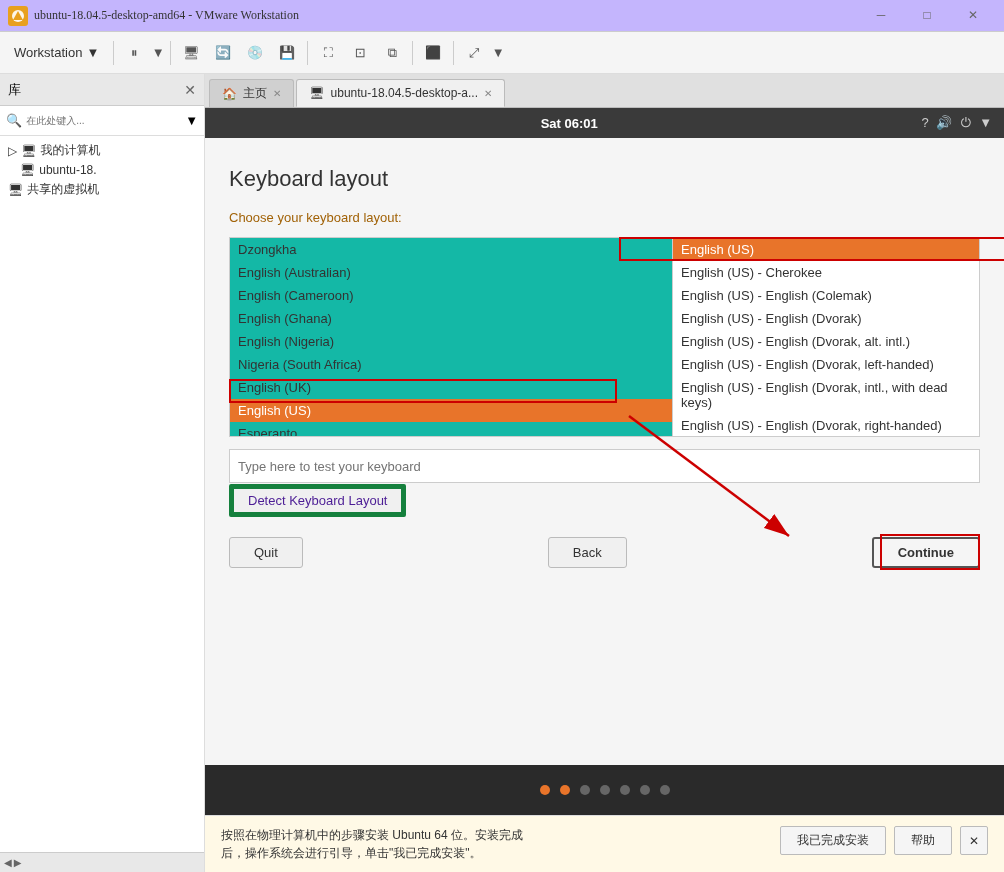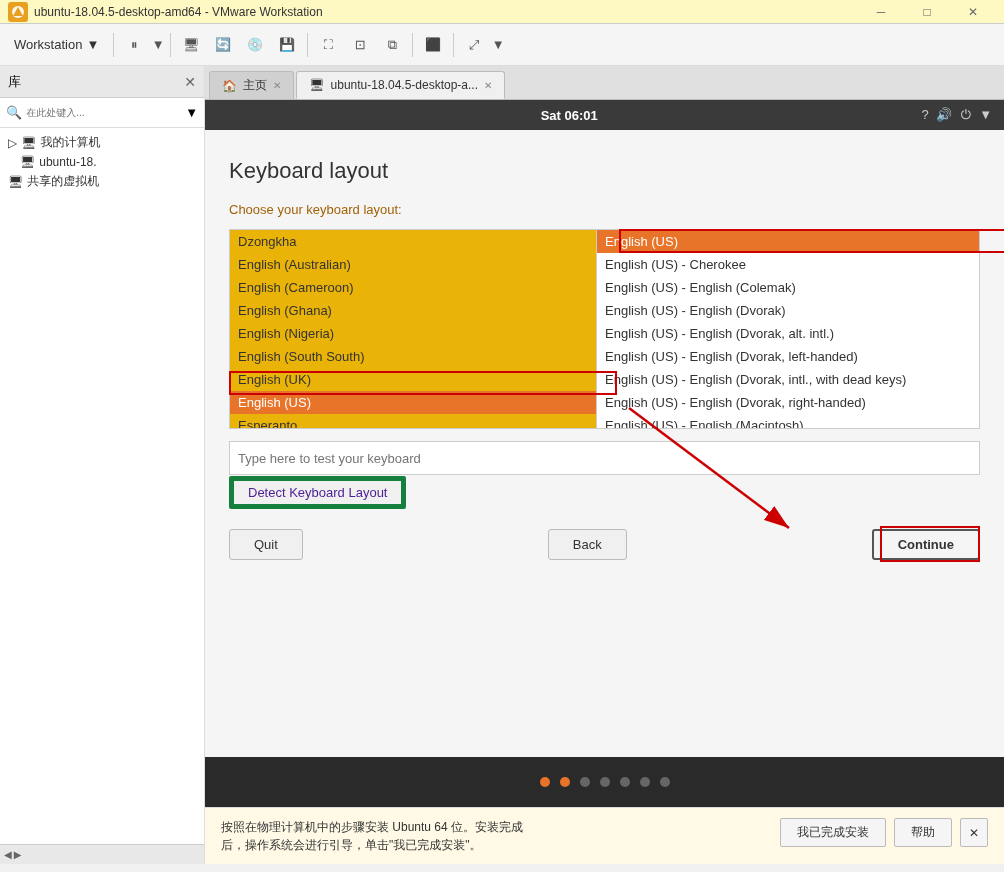--- a/index.html
+++ b/index.html
@@ -1,21 +1,21 @@
 <!DOCTYPE html>
 <html><head>
   <meta charset="utf-8">
   <style>
     * { margin: 0; padding: 0; box-sizing: border-box; }
     body { width: 1004px; height: 872px; overflow: hidden; font-family: 'Segoe UI', Arial, sans-serif; font-size: 13px; background: #f0f0f0; }
 
     
     #titlebar {
-      height: 24px; background: #fef9c3; display: flex; align-items: center; padding: 0 8px;
-      border-bottom: 1px solid #ccc; user-select: none;
+      height: 32px; background: #c4b5fd; display: flex; align-items: center; padding: 0 8px;
+      border-bottom: 1px solid #ccc; user-select: none; font-family: Liberation Serif, serif;
     }
     #titlebar .app-icon { width: 20px; height: 20px; background: #e8a020; border-radius: 3px; margin-right: 6px; flex-shrink: 0; display: flex; align-items: center; justify-content: center; }
     #titlebar .title-text { flex: 1; font-size: 12px; color: #333; }
     #titlebar .win-controls { display: flex; gap: 0; }
     #titlebar .win-btn { width: 46px; height: 32px; display: flex; align-items: center; justify-content: center; cursor: pointer; font-size: 12px; color: #666; }
 
     
     #menubar {
       height: 42px; background: #f5f5f5; display: flex; align-items: center; padding: 0 4px;
       border-bottom: 1px solid #ddd;
@@ -65,21 +65,21 @@
     }
     #vm-topbar .time { color: #fff; font-size: 13px; font-weight: bold; }
     #vm-topbar .icons { display: flex; gap: 8px; color: #ccc; font-size: 13px; }
 
     
     #installer { background: #f5f5f5; flex: 1; padding: 28px 24px; position: relative; }
     #installer h1 { font-size: 22px; font-weight: 300; color: #333; margin-bottom: 18px; }
     #installer .subtitle { font-size: 13px; color: #a16207; margin-bottom: 12px; }
 
     .layout-selector { display: flex; gap: 0; height: 200px; }
-    .left-list { width: 368px; border: 1px solid #ccc; background: #eab308; overflow-y: auto; flex-shrink: 0; }
+    .left-list { width: 444px; border: 1px solid #ccc; background: #14b8a6; overflow-y: auto; flex-shrink: 0; }
     .list-item { padding: 4px 8px; cursor: pointer; font-size: 13px; color: #333; }
     .list-item.selected { background: #e8742a; color: #fff; }
     .right-list { flex: 1; border: 1px solid #ccc; border-left: none; background: #fff; overflow-y: auto; }
     .right-item { padding: 4px 8px; cursor: pointer; font-size: 13px; color: #333; }
     .right-item.selected { background: #e8742a; color: white; }
 
     .test-input { width: 100%; height: 34px; margin-top: 12px; border: 1px solid #ccc; padding: 0 8px; font-size: 13px; outline: none; }
     .detect-btn { margin-top: 1px; padding: 4px 14px; background: #f0f0f0; border: 5px solid #15803d; cursor: pointer; font-size: 13px; color: #4c1d95; border-radius: 2px; }
 
     .action-btns { display: flex; gap: 8px; justify-content: space-between; margin-top: 20px; }
@@ -217,21 +217,21 @@
           <p class="subtitle">Choose your keyboard layout:</p>
 
           <div class="layout-selector" style="position:relative;">
 
             <div class="left-list">
               <div class="list-item">Dzongkha</div>
               <div class="list-item">English (Australian)</div>
               <div class="list-item">English (Cameroon)</div>
               <div class="list-item">English (Ghana)</div>
               <div class="list-item">English (Nigeria)</div>
-              <div class="list-item">English (South South)</div>
+              <div class="list-item">Nigeria (South Africa)</div>
               <div class="list-item">English (UK)</div>
               <div class="list-item selected">English (US)</div>
               <div class="list-item">Esperanto</div>
             </div>
 
             <div class="right-list">
               <div class="right-item selected">English (US)</div>
               <div class="right-item">English (US) - Cherokee</div>
               <div class="right-item">English (US) - English (Colemak)</div>
               <div class="right-item">English (US) - English (Dvorak)</div>

